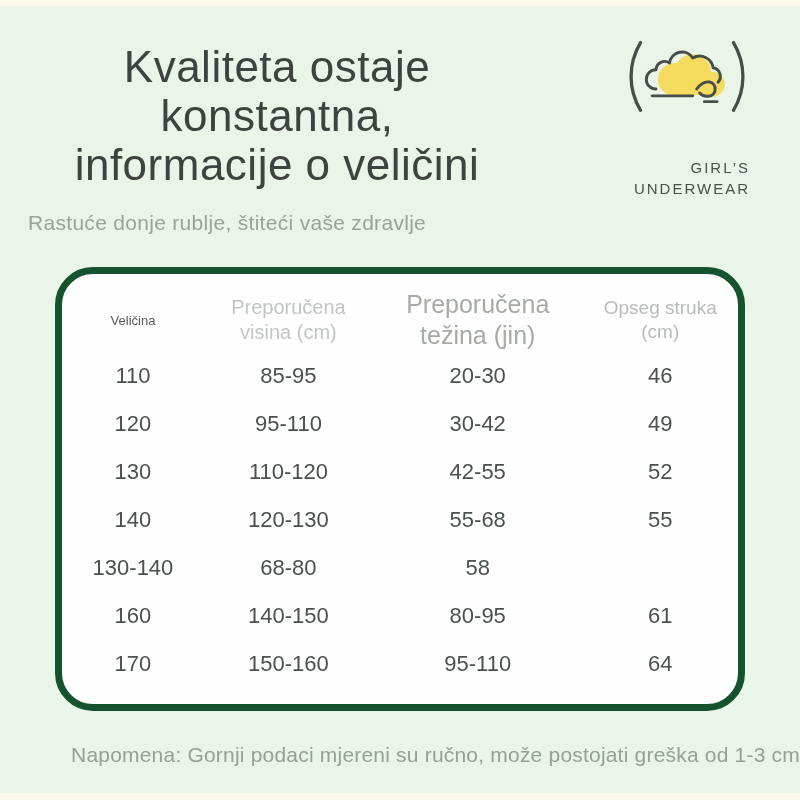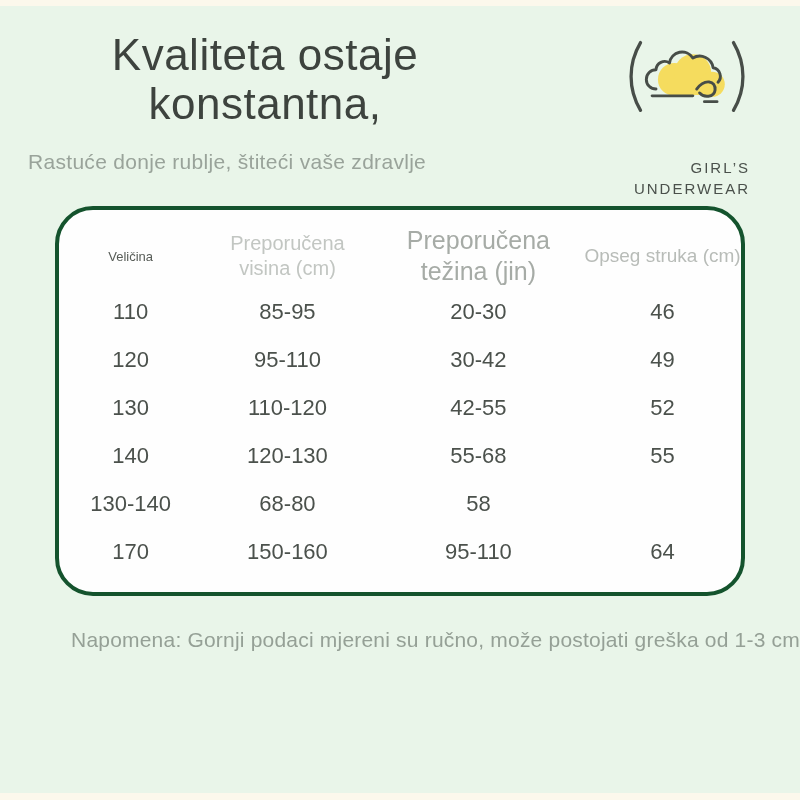--- a/index.html
+++ b/index.html
@@ -21,21 +21,21 @@
     height: 6px;
     background: #fcf8ec;
   }
   .bottom-strip {
     position: absolute;
     bottom: 0; left: 0; right: 0;
     height: 7px;
     background: #fcf8ec;
   }
   .title {
-    margin: 0;
+    margin: 12px;
     padding-top: 30px;
     width: 530px;
     text-align: center;
     font-size: 44px;
     font-weight: 400;
     line-height: 49px;
     color: #3d433e;
     letter-spacing: 0.5px;
   }
   .title span { display: block; }
@@ -62,21 +62,21 @@
     margin: 22px 0 0 28px;
     font-size: 21px;
     color: #99a39a;
     letter-spacing: 0.3px;
   }
   .card {
     box-sizing: border-box;
     margin: 32px auto 0 auto;
     width: 690px;
     background: #fefefe;
-    border: 4px solid #14532d;
+    border: 7px solid #14532d;
     border-radius: 38px;
     padding: 14px 0 16px 0;
   }
   .thead, .trow {
     display: grid;
     grid-template-columns: 21% 25% 31% 23%;
     align-items: center;
   }
   .thead { min-height: 64px; }
   .th, .td { text-align: center; }
@@ -98,20 +98,21 @@
   }
 </style>
 </head>
 <body>
 
 <div class="top-strip"></div>
 
 <h1 class="title">
   <span>Kvaliteta ostaje</span>
   <span>konstantna,</span>
+  <span>informacije o veličini</span>
 </h1>
 
 <div class="brand">
   <svg width="126" height="92" viewBox="0 0 130 95" fill="none" xmlns="http://www.w3.org/2000/svg">
 
     <path d="M17 13 C4 35 4 61 17 83" stroke="#474d48" stroke-width="3.4" stroke-linecap="round" fill="none"></path>
     <path d="M113 13 C126 35 126 61 113 83" stroke="#474d48" stroke-width="3.4" stroke-linecap="round" fill="none"></path>
 
     <g fill="#f5dc5e">
       <circle cx="52" cy="51" r="17"></circle>
@@ -165,20 +166,26 @@
     <span class="td">120-130</span>
     <span class="td">55-68</span>
     <span class="td">55</span>
   </div>
   <div class="trow">
     <span class="td">130-140</span>
     <span class="td">68-80</span>
     <span class="td">58</span>
   </div>
   <div class="trow">
+    <span class="td">160</span>
+    <span class="td">140-150</span>
+    <span class="td">80-95</span>
+    <span class="td">61</span>
+  </div>
+  <div class="trow">
     <span class="td">170</span>
     <span class="td">150-160</span>
     <span class="td">95-110</span>
     <span class="td">64</span>
   </div>
 </div>
 
 <p class="note">Napomena: Gornji podaci mjereni su ručno, može postojati greška od 1-3 cm</p>
 
 <div class="bottom-strip"></div>

